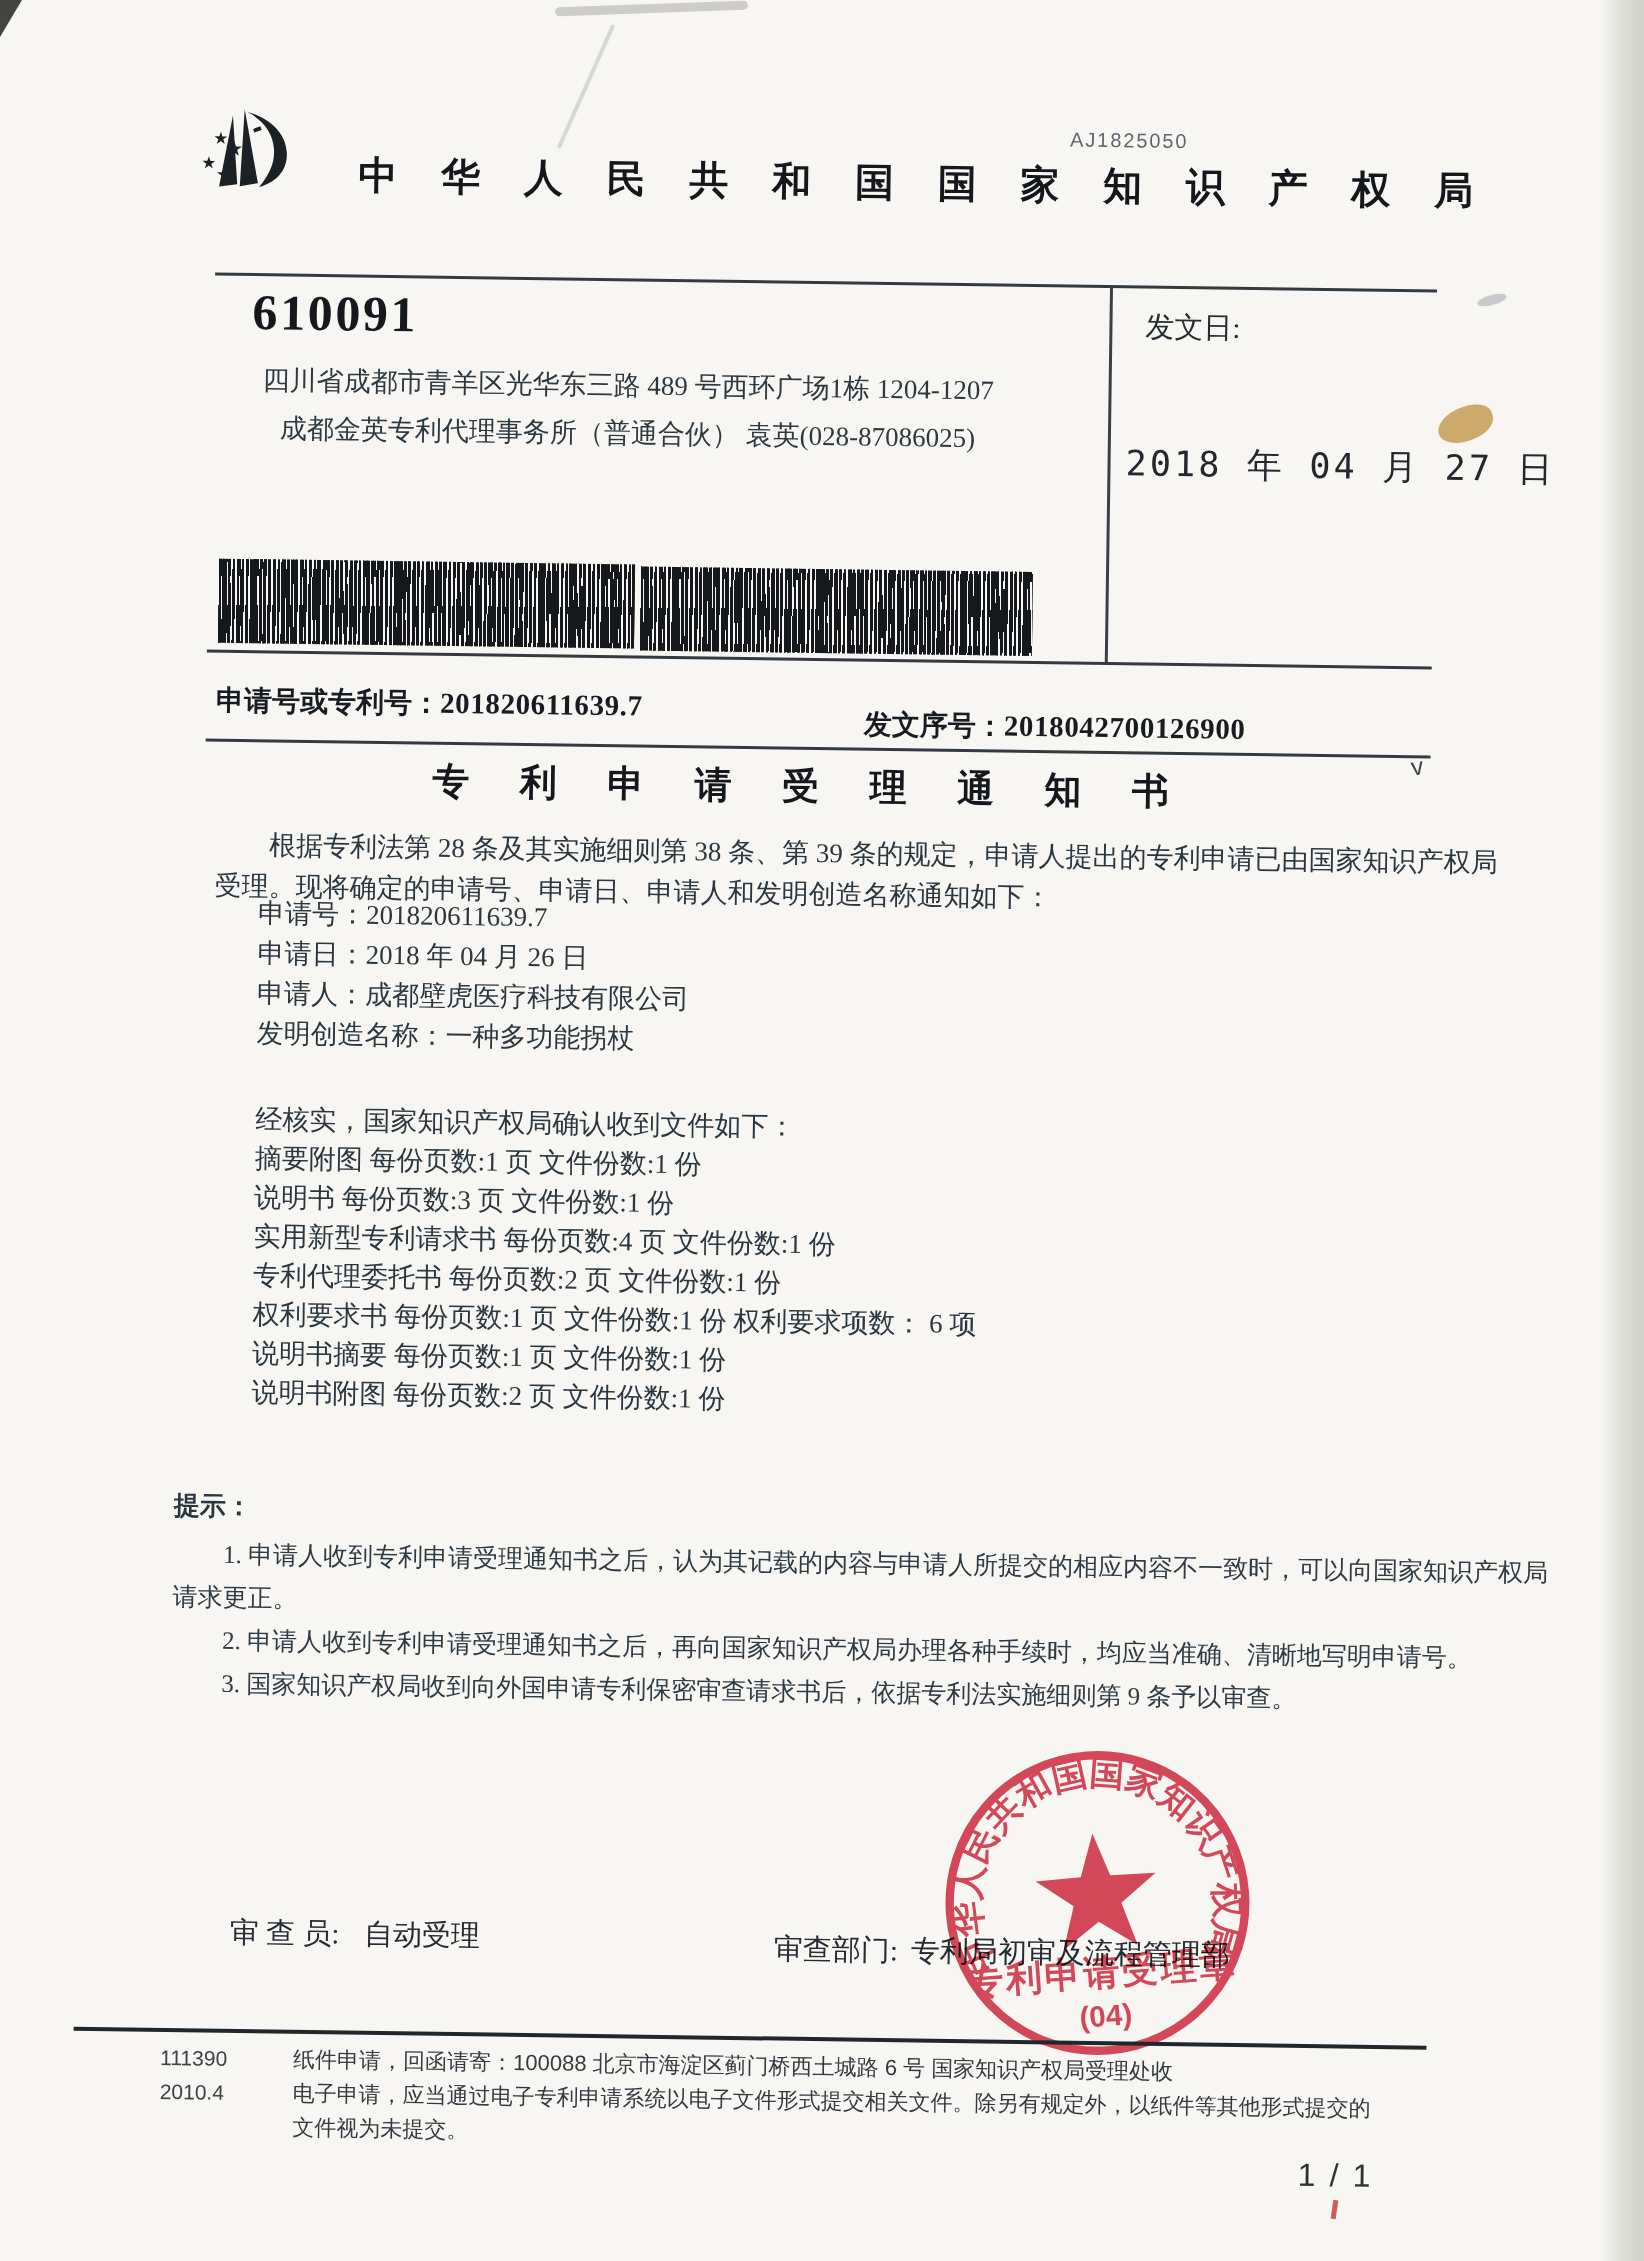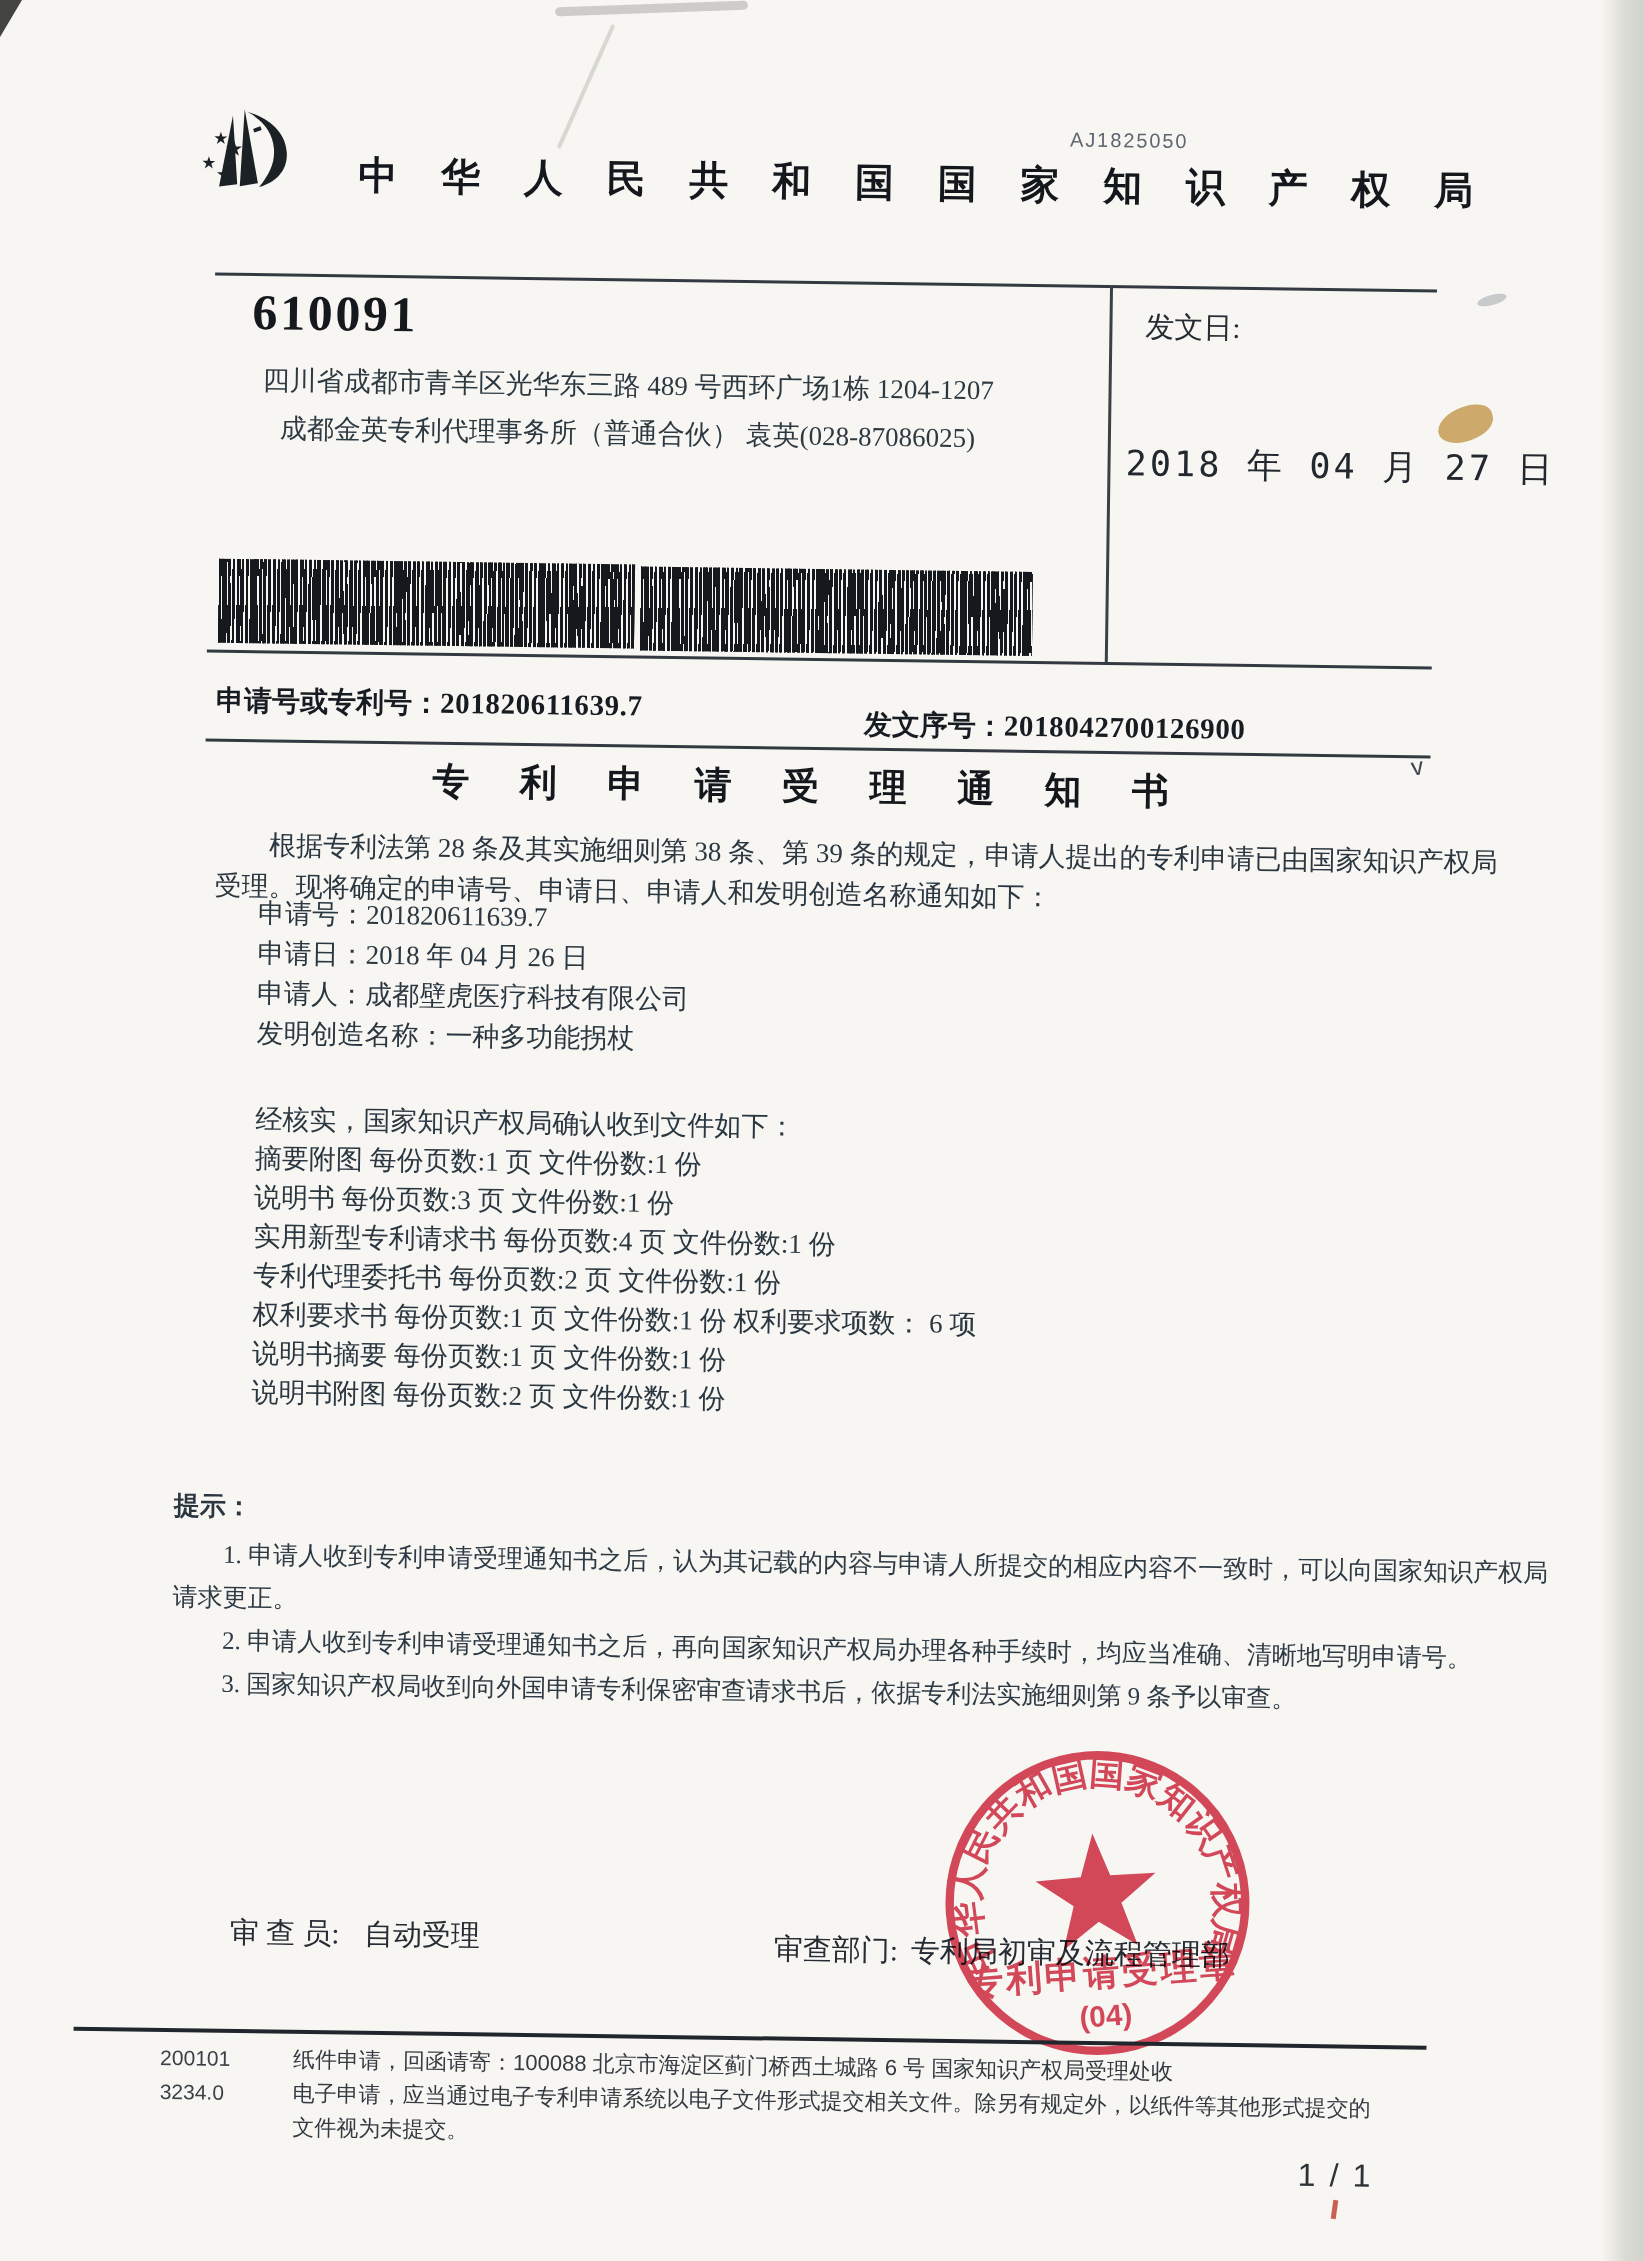--- a/index.html
+++ b/index.html
@@ -180,22 +180,22 @@
     <polygon points="265,157 287.9,223.4 358.2,224.7 302.1,267.1 322.6,334.3 265,294 207.4,334.3 227.9,267.1 171.8,224.7 242.1,223.4" fill="#cf3a4d"></polygon>
     <text font-size="54" font-weight="700" fill="#cf3a4d" font-family="Liberation Serif, DejaVu Serif, serif">
       <textPath href="#sealArc" startOffset="50%" text-anchor="middle">中华人民共和国国家知识产权局</textPath>
     </text>
     <text x="265" y="392" text-anchor="middle" font-size="56" font-weight="700" letter-spacing="4" fill="#cf3a4d" font-family="Liberation Serif, DejaVu Serif, serif">专利申请受理章</text>
     <text x="265" y="456" text-anchor="middle" font-size="46" font-weight="700" fill="#cf3a4d" font-family="Liberation Sans, sans-serif">(04)</text>
   </svg>
 
   <div class="hr hr4"></div>
   <div class="footer-codes">
-    <div>200101</div>
-    <div>3234.0</div>
+    <div>111390</div>
+    <div>2010.4</div>
   </div>
   <div class="footer-text">
     <div>纸件申请，回函请寄：100088  北京市海淀区蓟门桥西土城路 6 号   国家知识产权局受理处收</div>
     <div>电子申请，应当通过电子专利申请系统以电子文件形式提交相关文件。除另有规定外，以纸件等其他形式提交的</div>
     <div>文件视为未提交。</div>
   </div>
   <div class="pageno">1 / 1</div>
 </div>
 
 <div class="scan-edge"></div>

